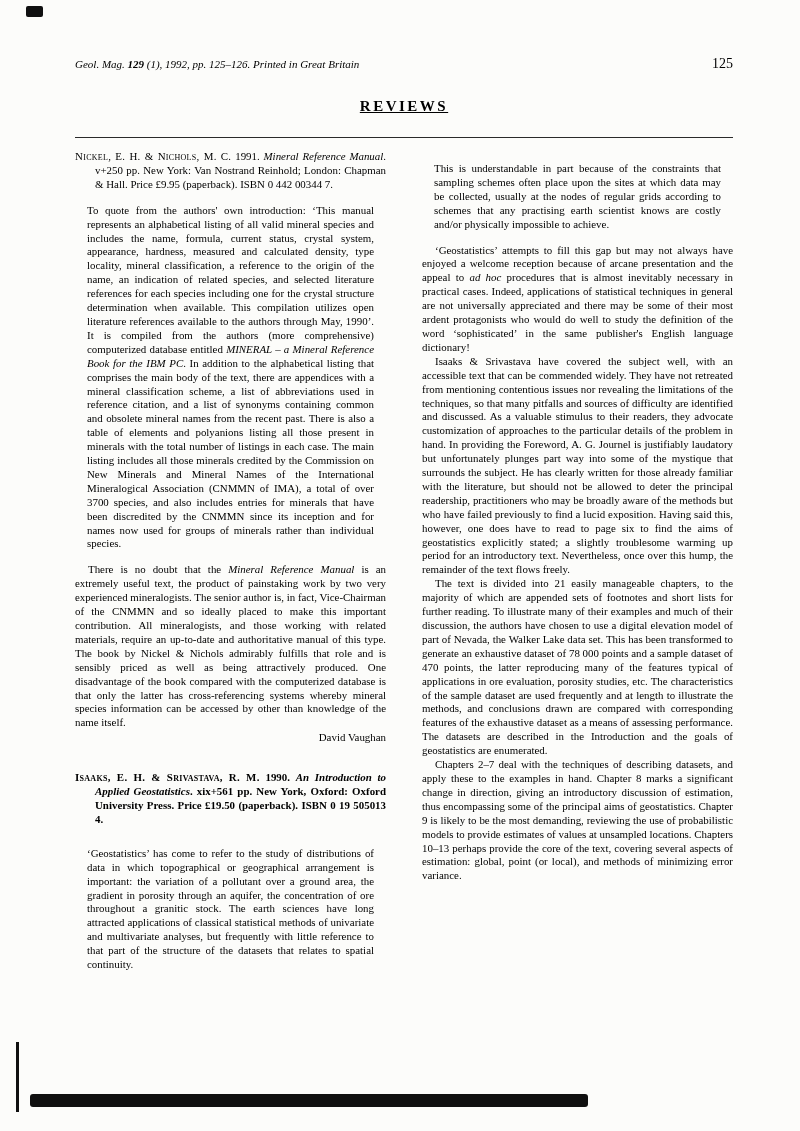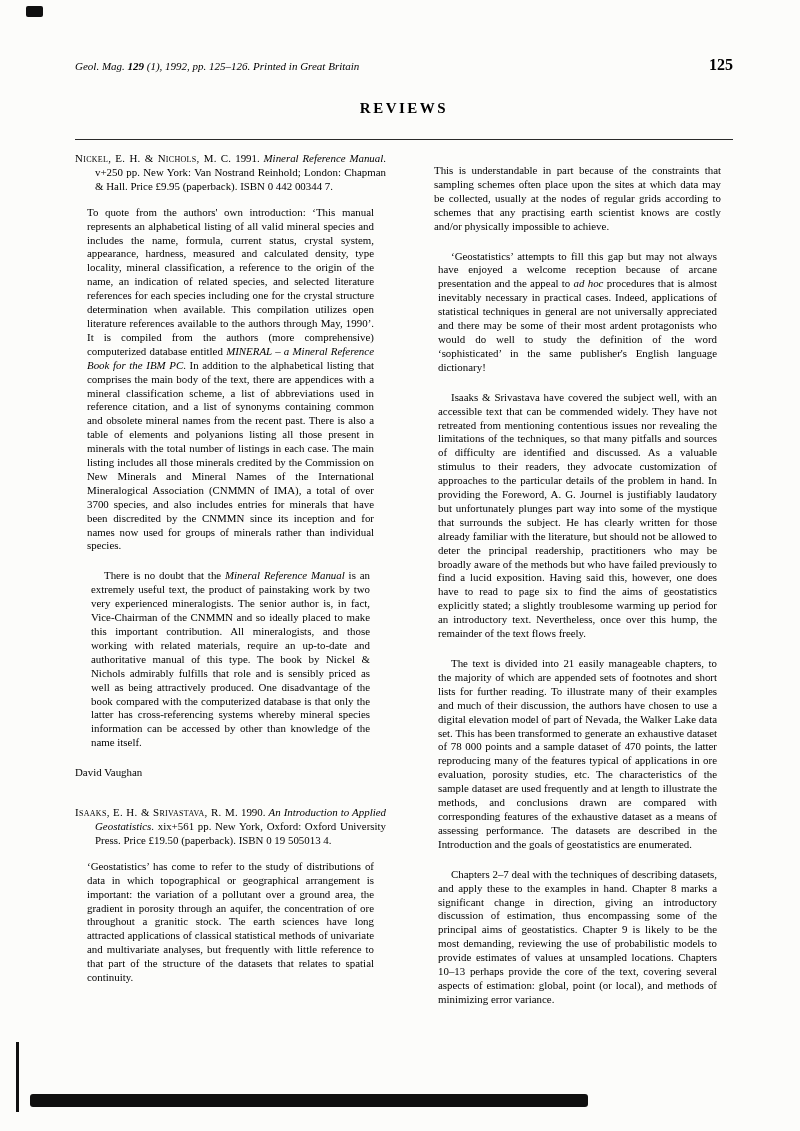--- a/index.html
+++ b/index.html
@@ -10,34 +10,34 @@
     overflow:hidden;
     font-family:"Liberation Serif", serif;
     color:#000000;
   }
   .content{position:absolute;left:75px;top:56px;width:658px;}
   .journal-header{display:flex;justify-content:space-between;align-items:baseline;}
   .journal-citation{font-size:11px;}
   .i{font-style:italic;}
   .bi{font-style:italic;font-weight:bold;}
   .sc{font-variant:small-caps;letter-spacing:.3px;}
-  .page-number{font-size:16px;font-weight:bold;}
+  .page-number{font-size:14px;font-weight:normal;}
   .reviews-title{
     text-align:center;font-weight:bold;font-size:15px;
-    letter-spacing:2.5px;margin:26px 0 0 0;
+    letter-spacing:2.5px;margin:26px 0 0 0;text-decoration:underline;
   }
   .rule{border:0;border-top:1.5px solid #2a2a2a;margin:22px 0 12px 0;}
   .cols{display:flex;gap:36px;}
   .col{width:314px;font-size:10.9px;line-height:13.9px;text-align:justify;}
   .blk{margin:0;}
   .heading{padding-left:20px;text-indent:-20px;margin:0 0 8px 0;}
-  .heading-spaced{padding-left:20px;text-indent:-20px;margin:26px 0 12px 0;}
+  .heading-spaced{padding-left:20px;text-indent:-20px;margin:26px 0 20px 0;font-weight:bold;}
   .para{margin:12px;}
-  .para-indent{margin:16px;text-indent:13px;}
-  .signature{margin:1px 0 0 0;text-align:left;}
+  .para-indent{margin:0;text-indent:13px;}
+  .signature{margin:1px 0 0 0;text-align:right;}
   
   .artifact{position:absolute;background:#101010;}
   .artifact-corner{left:26px;top:6px;width:17px;height:11px;border-radius:2px;}
   .artifact-edge-line{left:16px;top:1042px;width:3px;height:70px;}
   .artifact-bottom-bar{left:30px;top:1094px;width:558px;height:13px;border-radius:3px;}
 </style>
 </head>
 <body>
 
 <div class="page">

